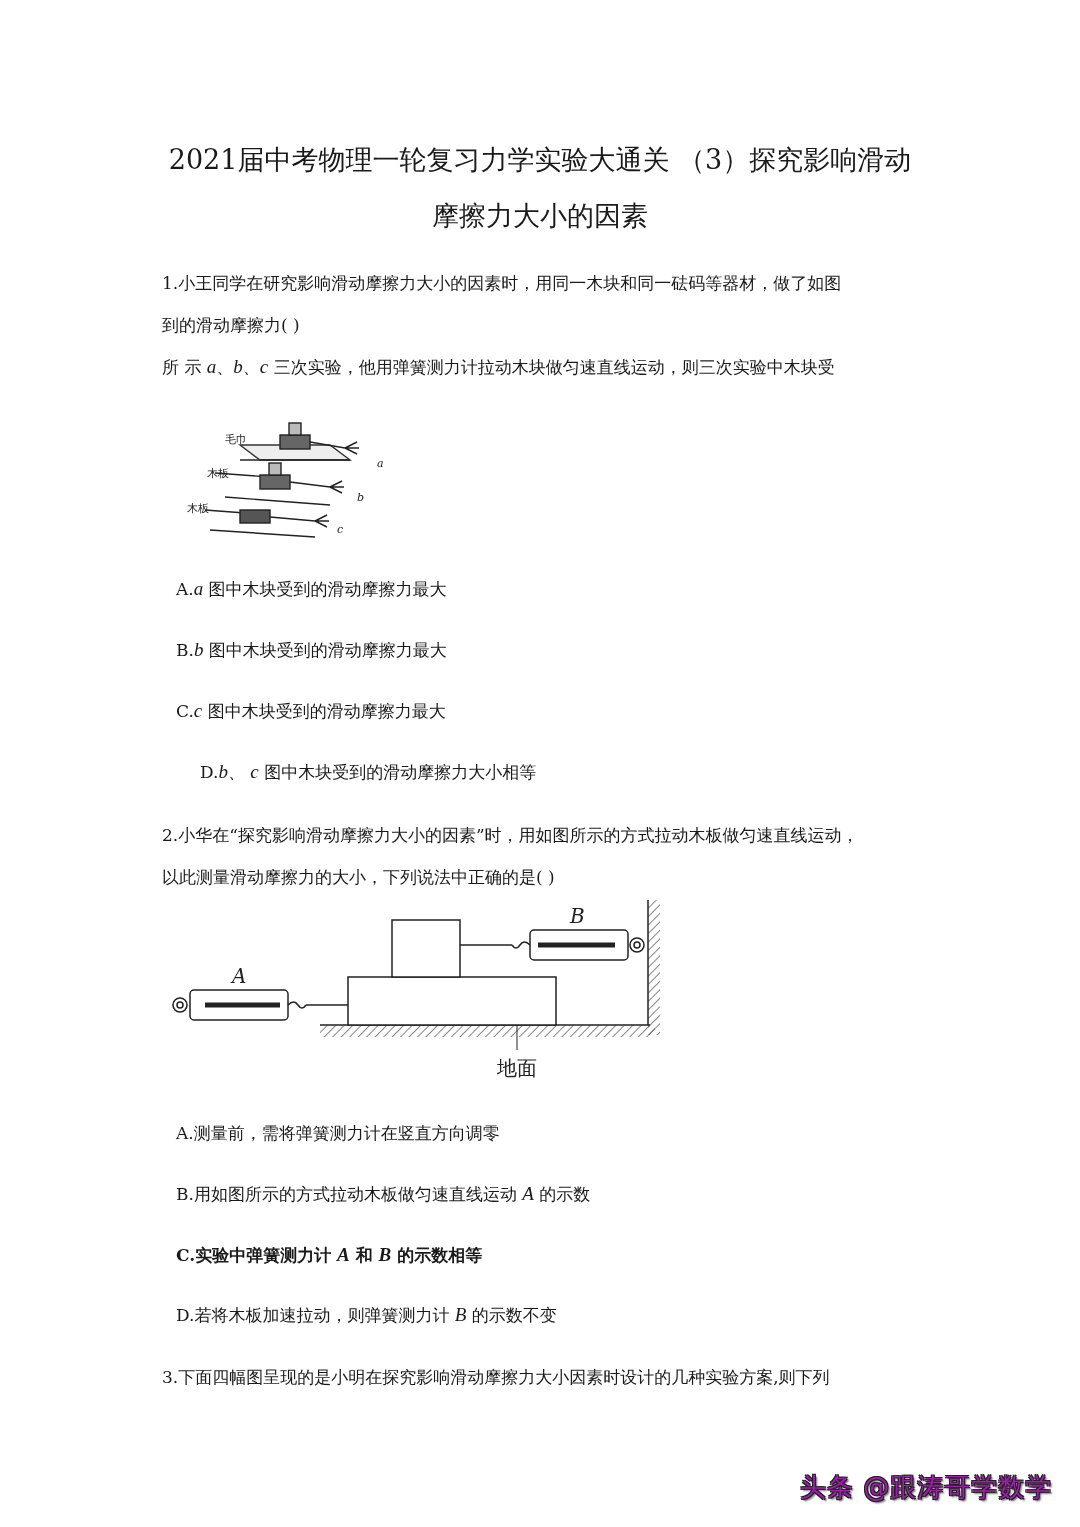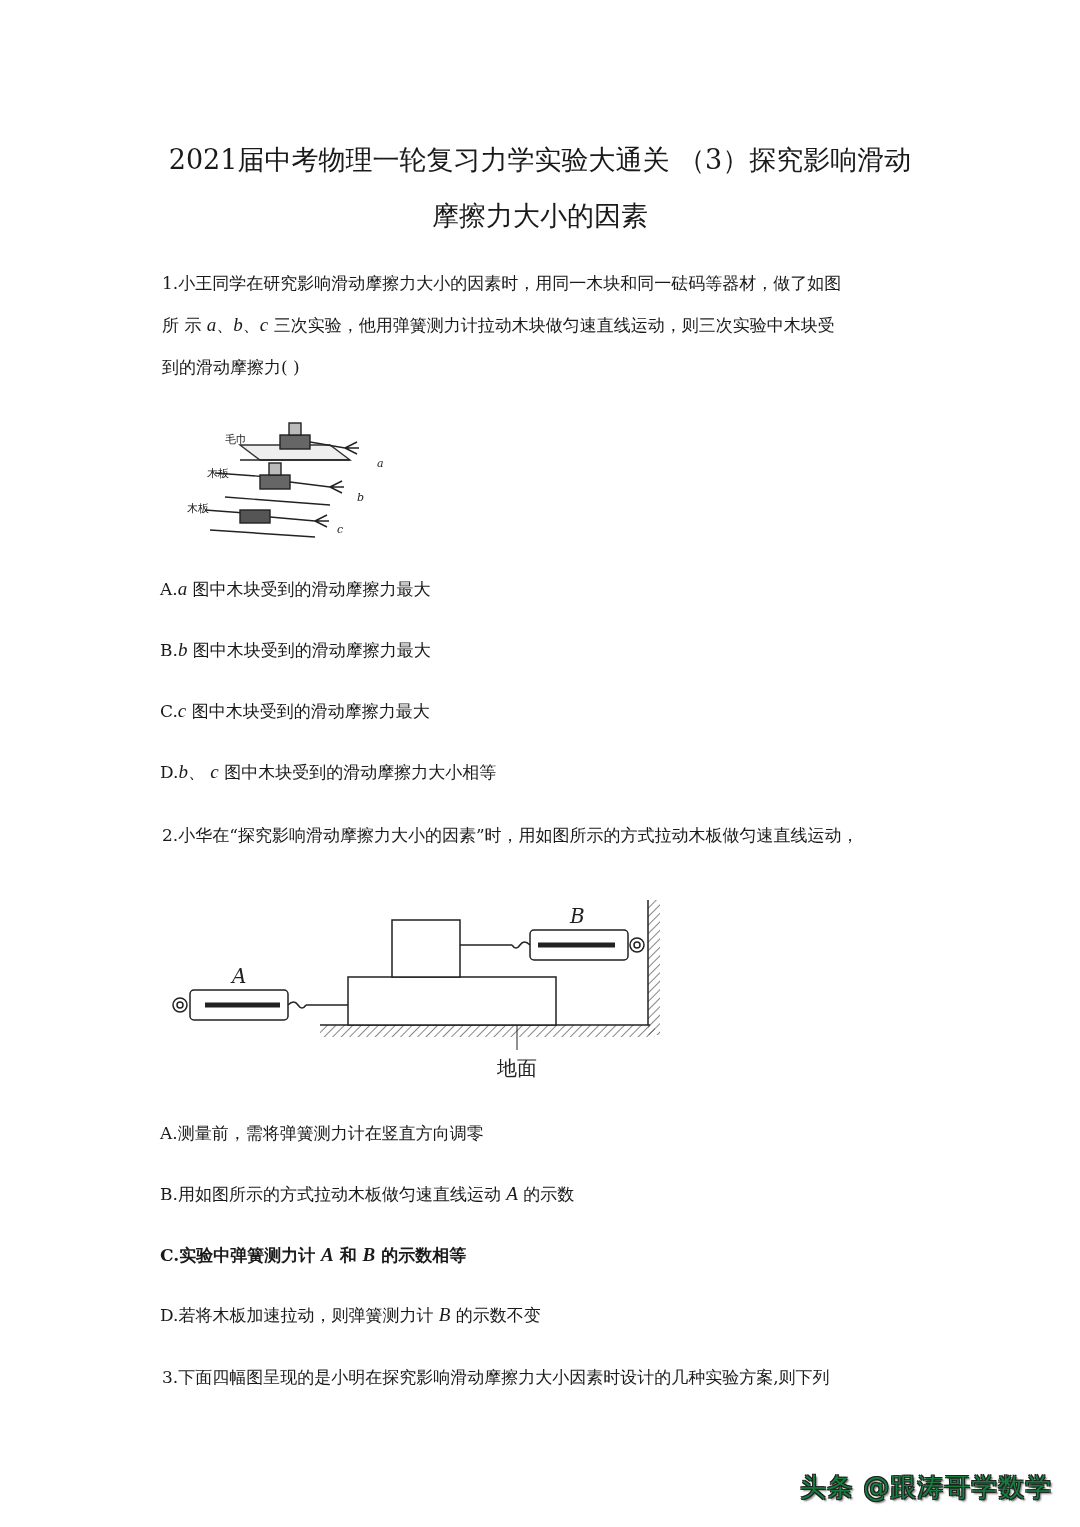--- a/index.html
+++ b/index.html
@@ -13,42 +13,42 @@
     font-size: 27px; line-height: 60px; font-weight: normal;
   }
   .title b { font-weight: normal; }
   .t1 { top: 130px; }
   .t2 { top: 186px; }
   .para {
     position: absolute; left: 162px; width: 760px;
     font-size: 17px; line-height: 42px;
   }
   .line { white-space: nowrap; display: block; }
-  .opt { position: absolute; left: 160px; font-size: 17px; line-height: 30px; white-space: nowrap; }
+  .opt { position: absolute; left: 176px; font-size: 17px; line-height: 30px; white-space: nowrap; }
   i.v { font-family: "Liberation Serif", serif; font-style: italic; font-size: 19px; }
   .fig1 { position: absolute; left: 185px; top: 415px; width: 210px; height: 130px; }
   .fig2 { position: absolute; left: 160px; top: 895px; width: 510px; height: 195px; }
   .watermark {
     position: absolute; left: 800px; top: 1470px; font-family: "DejaVu Sans", sans-serif;
-    font-size: 26px; color: #15803d; letter-spacing: 1px;
+    font-size: 26px; color: #a21caf; letter-spacing: 1px;
     text-shadow: -1px -1px 0 #222, 1px 1px 0 #222, -1px 1px 0 #222, 1px -1px 0 #222, 2px 2px 2px #555;
   }
 </style>
 </head>
 <body>
 
 <div class="title t1">
   <b>2021</b><span>届中考物理一轮复习力学实验大通关 （</span><b>3</b><span>）探究影响滑动</span>
 </div>
 <div class="title t2">摩擦力大小的因素</div>
 
 <div class="para" style="top:262px;">
   <span class="line">1.小王同学在研究影响滑动摩擦力大小的因素时，用同一木块和同一砝码等器材，做了如图</span>
+  <span class="line">到的滑动摩擦力(      )</span>
   <span class="line"><span>所  示</span> <i class="v">a</i><span>、</span><i class="v">b</i><span>、</span><i class="v">c</i><span> 三次实验，他用弹簧测力计拉动木块做匀速直线运动，则三次实验中木块受</span></span>
-  <span class="line">到的滑动摩擦力(      )</span>
 </div>
 
 <svg class="fig1" viewBox="0 0 210 130">
   <g stroke="#222" fill="none" stroke-width="1.4">
 
     <polygon points="55,30 145,30 165,45 75,45" fill="#eee" stroke="#333"></polygon>
     <line x1="55" y1="45" x2="165" y2="45"></line>
     <rect x="95" y="20" width="30" height="14" fill="#666"></rect>
     <rect x="104" y="8" width="12" height="12" fill="#bbb"></rect>
     <line x1="125" y1="27" x2="160" y2="33"></line>
@@ -73,24 +73,25 @@
     <text x="2" y="97">木板</text>
     <text x="192" y="52" font-style="italic">a</text>
     <text x="172" y="86" font-style="italic">b</text>
     <text x="152" y="118" font-style="italic">c</text>
   </g>
 </svg>
 
 <div class="opt" style="top:574px;"><span>A.</span><i class="v">a</i><span> 图中木块受到的滑动摩擦力最大</span></div>
 <div class="opt" style="top:635px;"><span>B.</span><i class="v">b</i><span> 图中木块受到的滑动摩擦力最大</span></div>
 <div class="opt" style="top:696px;"><span>C.</span><i class="v">c</i><span> 图中木块受到的滑动摩擦力最大</span></div>
-<div class="opt" style="top:757px;"><span>D.</span><i class="v">b</i><span>、 </span><i class="v">c</i><span> 图中木块受到的滑动摩擦力大小相等</span></div>
+<div class="opt" style="top:757px;margin-left:24px;"><span>D.</span><i class="v">b</i><span>、 </span><i class="v">c</i><span> 图中木块受到的滑动摩擦力大小相等</span></div>
 
 <div class="para" style="top:814px;">
   <span class="line">2.小华在“探究影响滑动摩擦力大小的因素”时，用如图所示的方式拉动木板做匀速直线运动，</span>
+  <span class="line">以此测量滑动摩擦力的大小，下列说法中正确的是(      )</span>
 </div>
 
 <svg class="fig2" viewBox="0 0 510 195">
   <defs>
     <pattern id="hatch" width="6" height="6" patternUnits="userSpaceOnUse" patternTransform="rotate(45)">
       <line x1="0" y1="0" x2="0" y2="6" stroke="#333" stroke-width="1.2"></line>
     </pattern>
   </defs>
   <g stroke="#222" fill="none" stroke-width="1.5">
 

